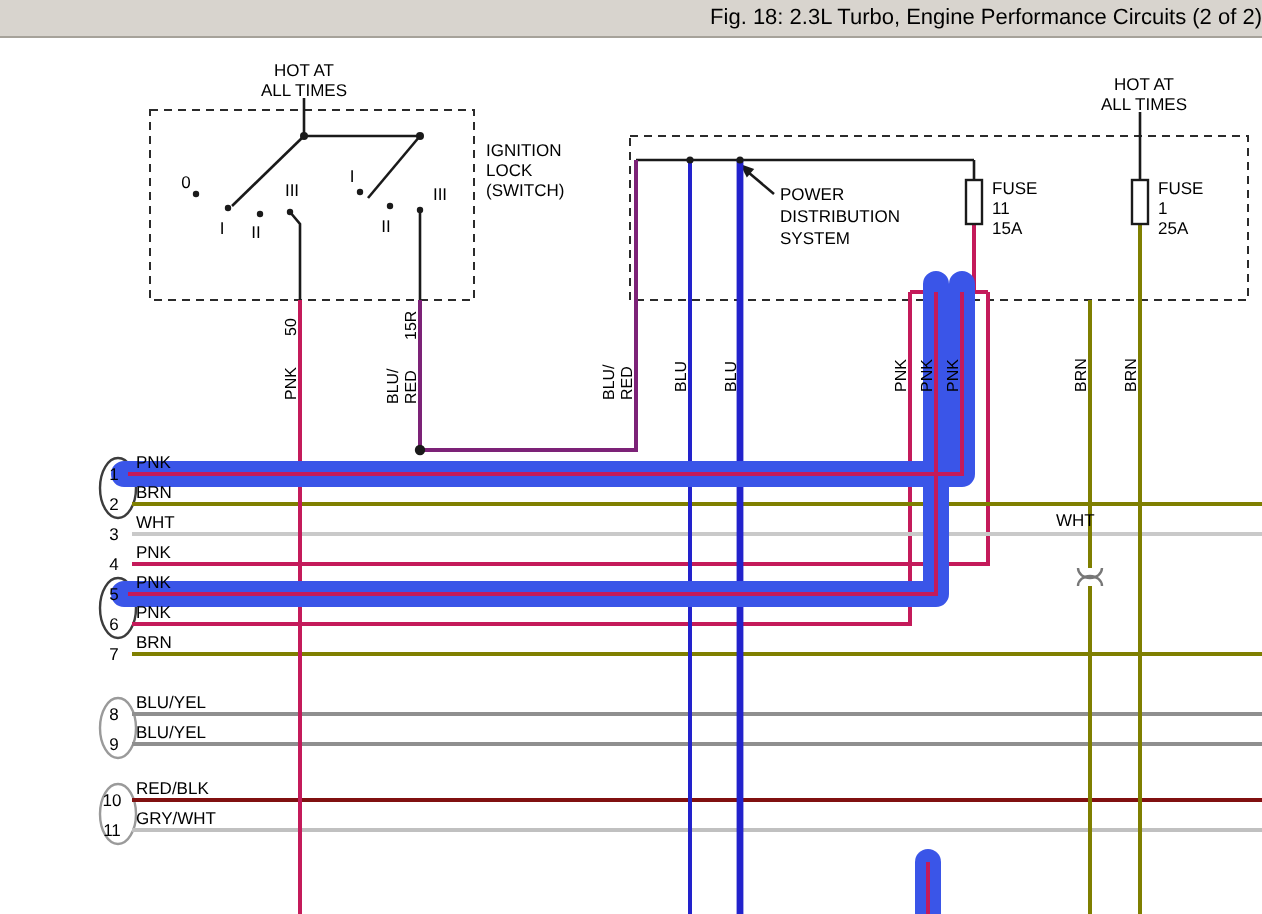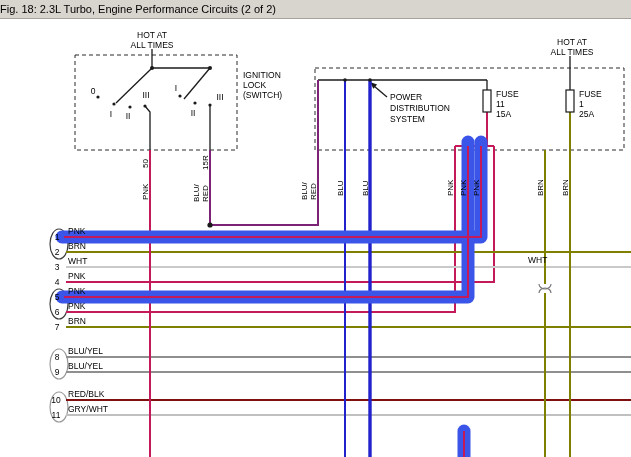--- a/index.html
+++ b/index.html
@@ -1,19 +1,19 @@
 <!DOCTYPE html>
 <html><head>
 <meta charset="utf-8">
 <style>
   html,body{margin:0;padding:0;background:#fff;}
   .stage{position:relative;width:631px;height:457px;background:#ffffff;overflow:hidden;
          font-family:"Liberation Sans",sans-serif;}
   .titlebar{position:absolute;top:0;left:0;width:631px;height:18px;background:#d8d4ce;
-            border-bottom:1px solid #a6a29a;text-align:left;font-size:11px;line-height:18px;color:#000;}
+            border-bottom:1px solid #a6a29a;text-align:right;font-size:11px;line-height:18px;color:#000;}
   svg{position:absolute;top:0;left:0;}
   text{font-size:8.5px;fill:#000;font-family:"Liberation Sans",sans-serif;}
   .rt{font-size:8px;}
   .mid{text-anchor:middle;}
   .dashed{fill:none;stroke:#2b2b2b;stroke-width:1;stroke-dasharray:4 3;}
   .blk{fill:none;stroke:#1a1a1a;stroke-width:1.3;}
   .wire{fill:none;stroke-width:2;}
   .hl{fill:none;stroke-width:13;stroke-linecap:round;stroke-linejoin:round;}
   .conn-d{fill:none;stroke:#3c3c3c;stroke-width:1.2;}
   .conn-l{fill:none;stroke:#9a9a9a;stroke-width:1.2;}

